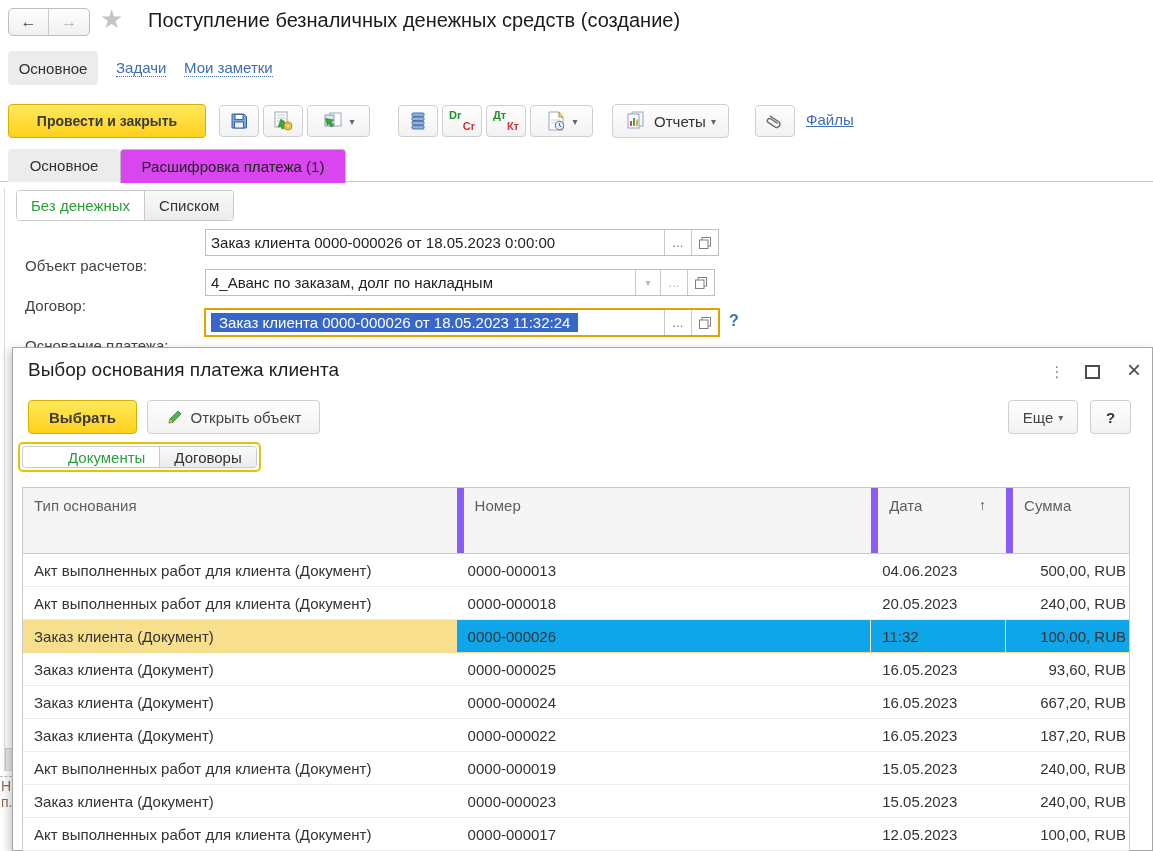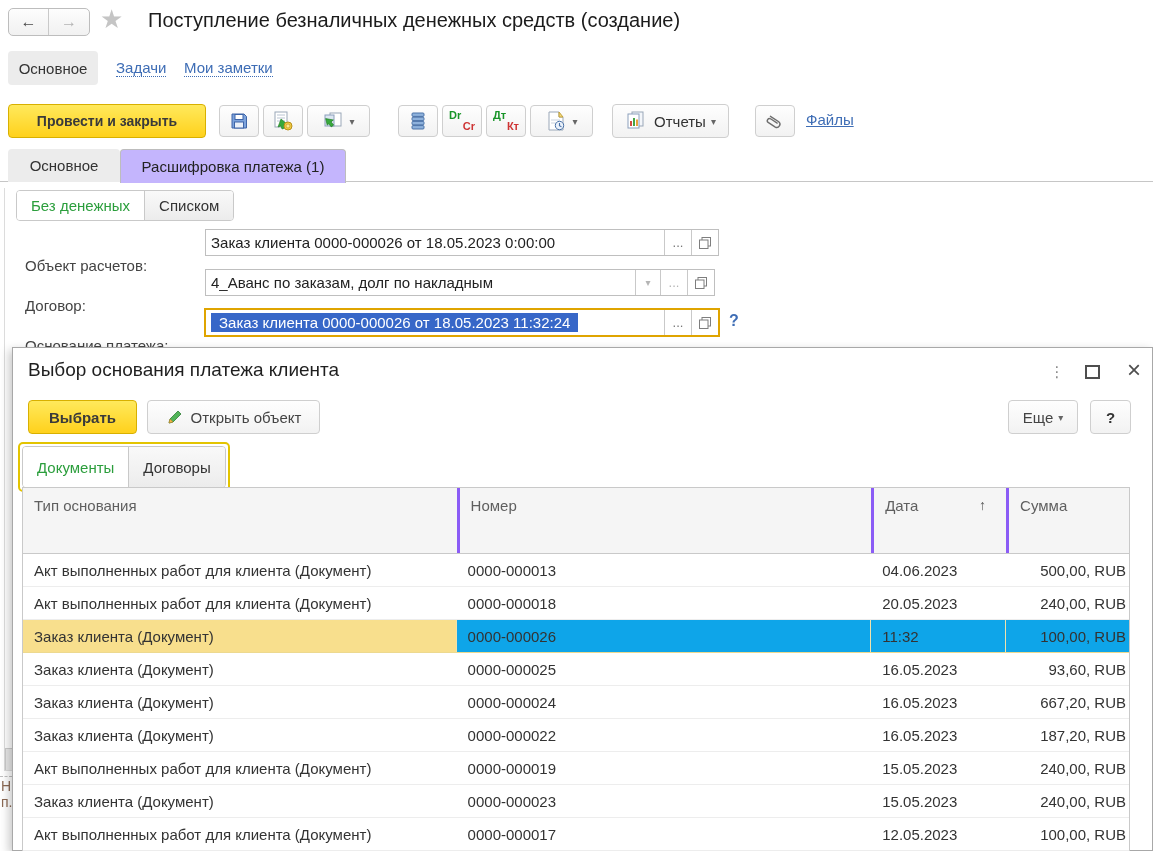--- a/index.html
+++ b/index.html
@@ -37,21 +37,21 @@
   .twoletter .b { position:absolute; right:0; bottom:0; color:#CE3434; }
   #btn-reports { position:absolute; left:612px; top:104px; width:117px; height:34px; font-size:15px; color:#333; }
   #link-files { position:absolute; left:806px; top:111px; font-size:15px; color:#3E6DB5;
                 text-decoration:underline; cursor:pointer; }
 
   
   .tabs-divider { position:absolute; left:0; top:181px; width:1153px; border-top:1px solid #C6C6C6; }
   .ftab { position:absolute; top:149px; height:33px; display:flex; align-items:center;
           justify-content:center; font-size:15px; cursor:pointer; }
   #ftab-main { left:8px; width:112px; background:#ECECEC; border-radius:4px 4px 0 0; color:#333; }
-  #ftab-detail { left:120px; width:226px; height:34px; background:#c4b5fd; border:1px solid #BDBDBD;
+  #ftab-detail { left:120px; width:226px; height:34px; background:#d946ef; border:1px solid #BDBDBD;
                  border-bottom:none; border-radius:4px 4px 0 0; z-index:2; color:#222; }
 
   
   .group-vline { position:absolute; left:4px; top:188px; height:582px; border-left:1px solid #DCDCDC; }
   .group-corner { position:absolute; left:4px; top:770px; width:9px; border-top:1px solid #DCDCDC; }
   .group-stub { position:absolute; left:5px; top:748px; width:7px; height:22px; background:#E9E9E9;
                 border-left:1px solid #CCC; border-top:1px solid #CCC; }
   .frag-dash { position:absolute; left:0; top:776px; width:12px; border-top:1px dashed #BFBFBF; }
   .frag-text { position:absolute; left:1px; font-size:14px; color:#8C6A55; }
 
@@ -98,21 +98,21 @@
 
   #dlg-toggle-wrap { position:absolute; left:5px; top:94px; border:2px solid #E3C400; border-radius:5px;
                      padding:2px; }
 
   
   #dtable { position:absolute; left:9px; top:139px; width:1108px;
             border-left:1px solid #C9C9C9; border-right:1px solid #C9C9C9; }
   .thead { display:flex; height:67px; background:#F5F5F5; border-top:1px solid #C9C9C9;
            border-bottom:1px solid #C9C9C9; }
   .th { font-size:15px; color:#5F5F5F; padding:9px 0 0 11px; cursor:pointer; }
-  .th + .th { border-left:3px solid #8b5cf6; }
+  .th + .th { border-left:7px solid #8b5cf6; }
   .w1 { width:434px; } .w2 { width:415px; } .w3 { width:135px; } .w4 { width:123px; }
   .th.w3 { display:flex; justify-content:space-between; padding-right:20px; }
   .sort-arrow { font-size:14px; color:#555; }
   .trow { display:flex; height:33px; border-bottom:1px solid #EDEDED; background:#fff; cursor:pointer; }
   .td { display:flex; align-items:center; font-size:15px; color:#333; padding-left:11px;
         white-space:nowrap; overflow:hidden; }
   .td.w4 { justify-content:flex-end; padding-left:0; padding-right:3px; }
   .trow.selected { border-bottom:1px solid #EDD98F; }
   .trow.selected .td { background:#0ea5e9; }
   .trow.selected .td.w1 { background:#F8DF8D; border-right:1px solid #EFE2AC; }
@@ -317,21 +317,21 @@
       </span>
       <span>Открыть объект</span>
     </div>
     <div id="btn-more" class="dlg-btn">
       <span>Еще</span>
       <span class="dd-arrow">▾</span>
     </div>
     <div id="btn-help" class="dlg-btn">?</div>
 
     <div id="dlg-toggle-wrap">
-      <div class="seg-toggle" style="height:42px;">
+      <div class="seg-toggle" style="height:22px;padding-left:31px;">
         <div class="seg on">Документы</div>
         <div class="seg off">Договоры</div>
       </div>
     </div>
 
     <div id="dtable">
       <div class="thead">
         <div class="th w1">Тип основания</div>
         <div class="th w2">Номер</div>
         <div class="th w3">

